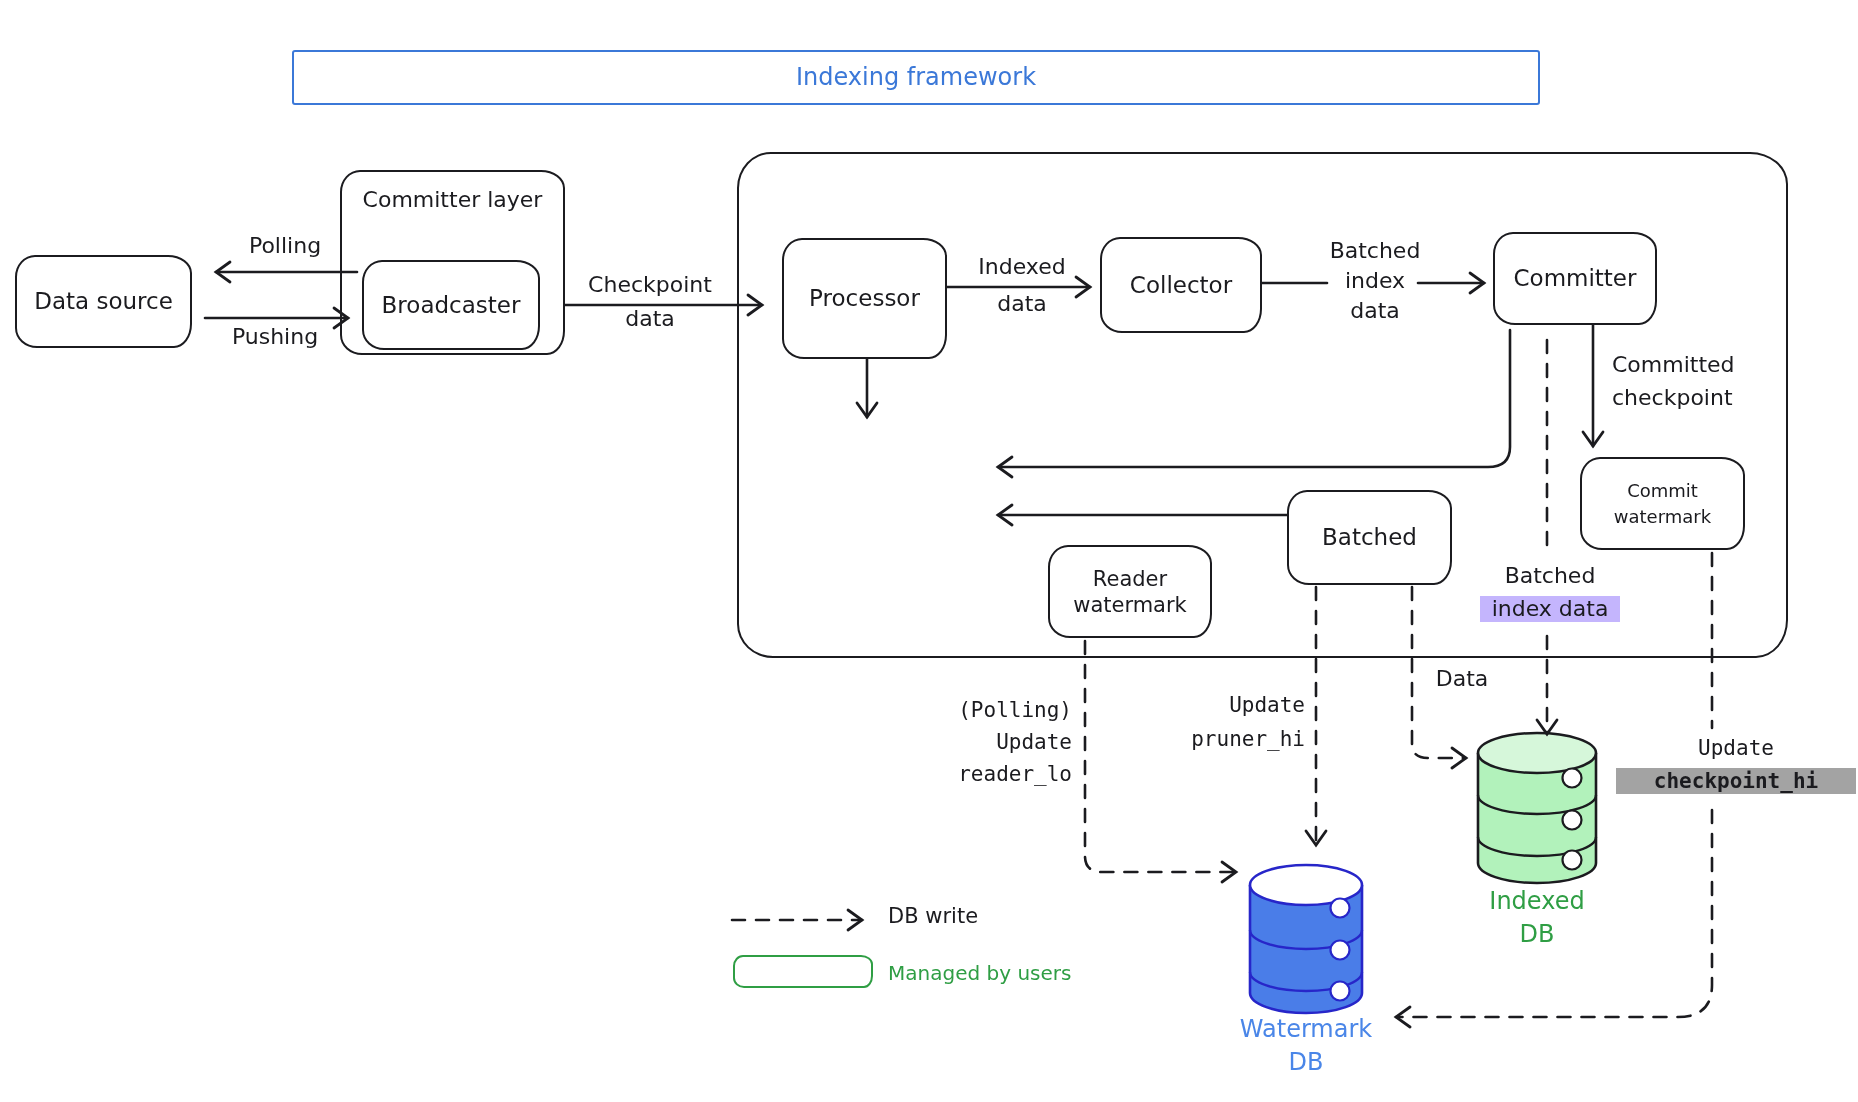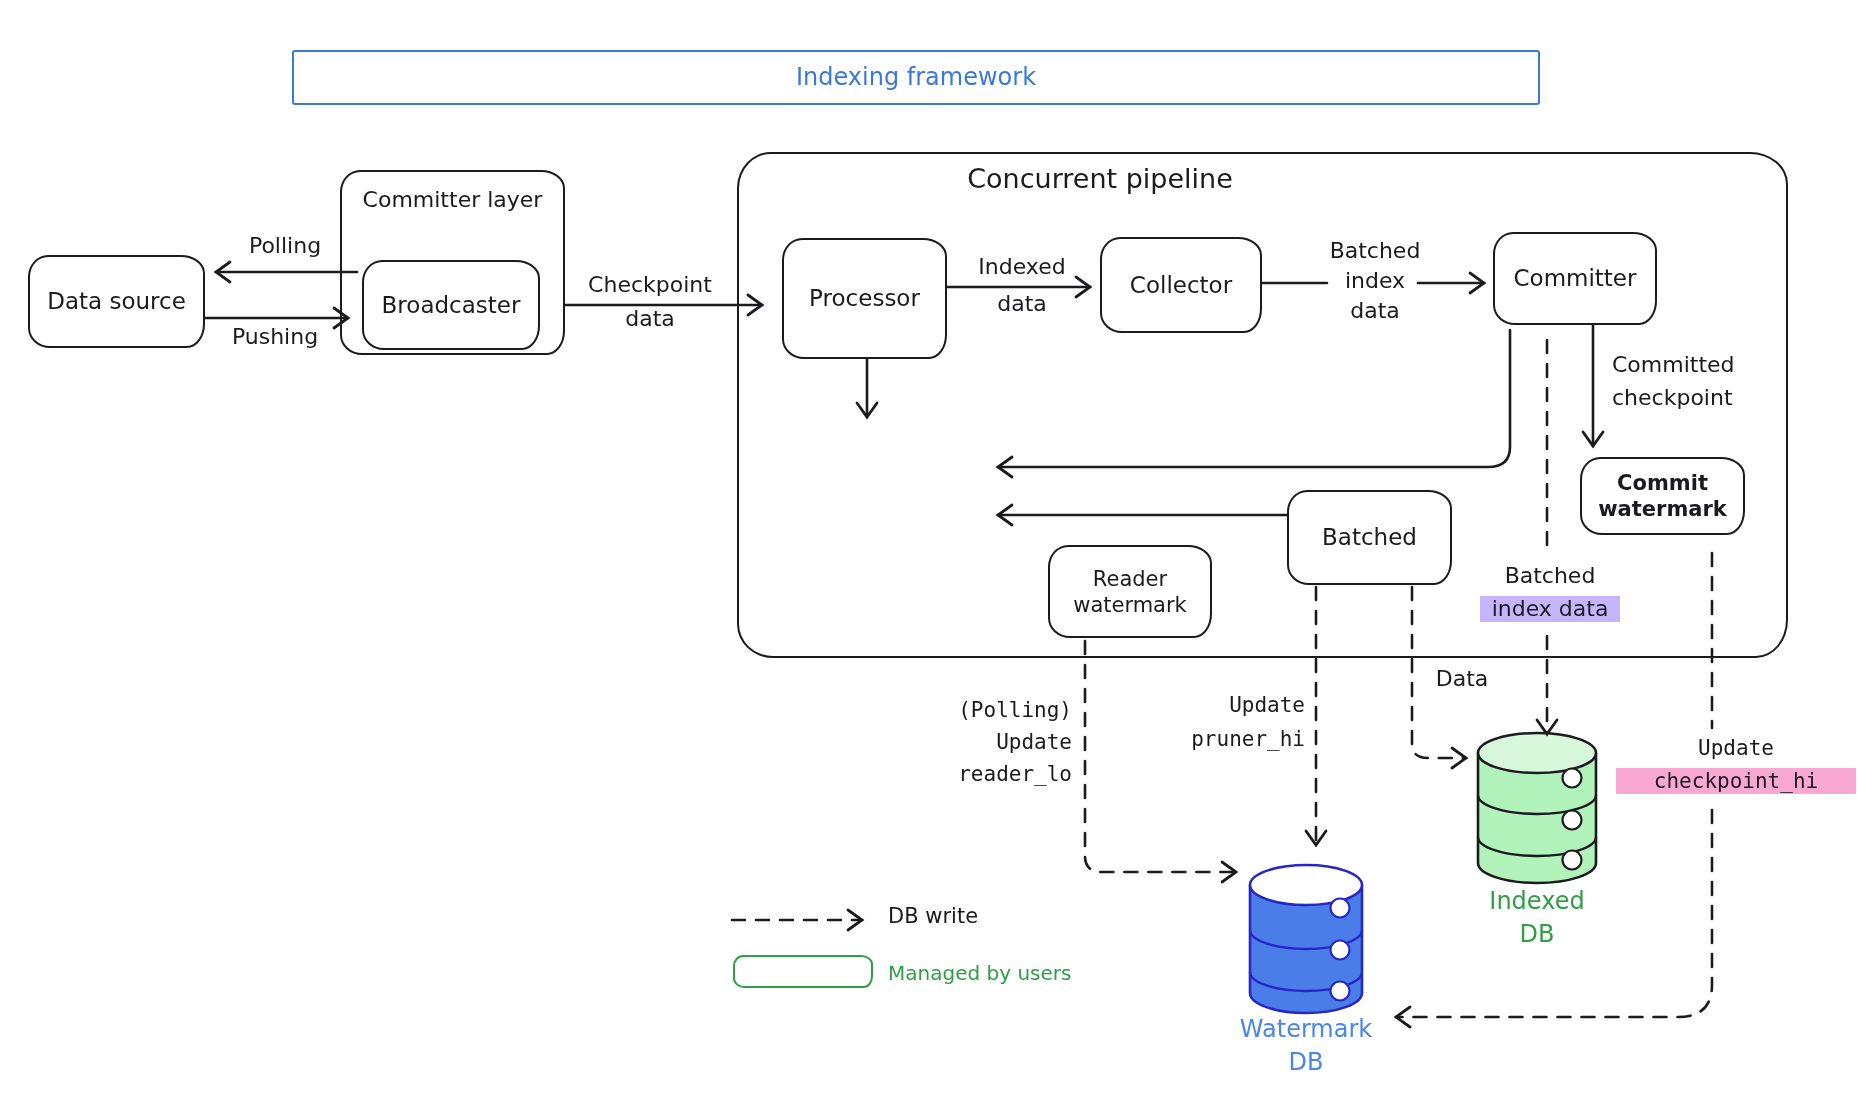--- a/index.html
+++ b/index.html
@@ -85,34 +85,33 @@
     <path d="M1712,553 L1712,728" stroke="#1b1b1f" stroke-width="2.6" fill="none" stroke-dasharray="13 11" stroke-linecap="round"></path>
     <path d="M1712,810 L1712,985 Q1712,1017 1678,1017 L1396,1017" stroke="#1b1b1f" stroke-width="2.6" fill="none" stroke-dasharray="13 11" marker-end="url(#ah)" stroke-linecap="round"></path>
 
     <path d="M732,920 L862,920" stroke="#1b1b1f" stroke-width="2.6" fill="none" stroke-dasharray="13 11" marker-end="url(#ah)" stroke-linecap="round"></path>
   </svg>
 
   <div class="box blue-border" style="left:292px;top:50px;width:1248px;height:55px;border-radius:3px;">
     <span class="blue-text" style="font-size:24px;font-weight:500;">Indexing framework</span>
   </div>
 
-  <div class="box" style="left:28px;top:255px;width:177px;height:93px;align-items:center;">
+  <div class="box" style="left:15px;top:255px;width:177px;height:93px;align-items:center;">
     <span>Data source</span>
   </div>
 
   <div class="box container-box" style="left:340px;top:170px;width:225px;height:185px;">
     <span style="margin-top:14px;font-size:22px;">Committer layer</span>
   </div>
 
   <div class="box" style="left:362px;top:260px;width:178px;height:90px;">
     <span>Broadcaster</span>
   </div>
 
   <div class="box container-box" style="left:737px;top:152px;width:1051px;height:506px;border-radius:34px 38px 32px 36px / 36px 32px 38px 34px;"></div>
-  <div class="lbl center" style="left:900px;top:166px;width:400px;font-size:27px;">Concurrent pipeline</div>
 
   <div class="box" style="left:782px;top:238px;width:165px;height:121px;">
     <span>Processor</span>
   </div>
 
   <div class="box" style="left:1100px;top:237px;width:162px;height:96px;">
     <span>Collector</span>
   </div>
 
   <div class="box" style="left:1493px;top:232px;width:164px;height:93px;">
@@ -122,21 +121,21 @@
 
   <div class="box" style="left:1048px;top:545px;width:164px;height:93px;font-size:21px;line-height:26px;">
     <span>Reader</span>
     <span>watermark</span>
   </div>
 
   <div class="box" style="left:1287px;top:490px;width:165px;height:95px;">
     <span>Batched</span>
   </div>
 
-  <div class="box" style="left:1580px;top:457px;width:165px;height:78px;font-size:21px;line-height:26px;font-weight:bold;">
+  <div class="box" style="left:1580px;top:457px;width:165px;height:93px;font-size:18px;line-height:26px;">
     <span>Commit</span>
     <span>watermark</span>
   </div>
 
   <div class="lbl center" style="left:230px;top:233px;width:110px;">Polling</div>
   <div class="lbl center" style="left:215px;top:324px;width:120px;">Pushing</div>
 
   <div class="lbl center" style="left:570px;top:272px;width:160px;">Checkpoint</div>
   <div class="lbl center" style="left:570px;top:306px;width:160px;">data</div>
 
@@ -156,21 +155,21 @@
 
   <div class="lbl code right" style="left:1160px;top:692px;width:145px;">Update</div>
   <div class="lbl code right" style="left:1160px;top:726px;width:145px;">pruner_hi</div>
 
   <div class="lbl center" style="left:1417px;top:666px;width:90px;">Data</div>
 
   <div class="lbl center" style="left:1480px;top:563px;width:140px;background:#ffffff;">Batched</div>
   <div class="lbl center" style="left:1480px;top:596px;width:140px;background:#c4b5fd;">index data</div>
 
   <div class="lbl code center" style="left:1636px;top:735px;width:200px;background:#ffffff;">Update</div>
-  <div class="lbl code center" style="left:1616px;top:768px;width:240px;background:#f9a8d4;">checkpoint_hi</div>
+  <div class="lbl code center" style="left:1616px;top:768px;width:240px;background:#a3a3a3;font-weight:bold;">checkpoint_hi</div>
 
   <div class="lbl center bluedb-text db-label" style="left:1226px;top:1016px;width:160px;">Watermark</div>
   <div class="lbl center bluedb-text db-label" style="left:1226px;top:1049px;width:160px;">DB</div>
 
   <div class="lbl center green-text db-label" style="left:1457px;top:888px;width:160px;">Indexed</div>
   <div class="lbl center green-text db-label" style="left:1457px;top:921px;width:160px;">DB</div>
 
   <div class="lbl" style="left:888px;top:903px;font-size:21px;">DB write</div>
   <div class="box green-border" style="left:733px;top:955px;width:140px;height:33px;border-radius:10px 12px 9px 11px / 11px 9px 12px 10px;"></div>
   <div class="lbl green-text" style="left:888px;top:960px;font-size:20px;">Managed by users</div>

